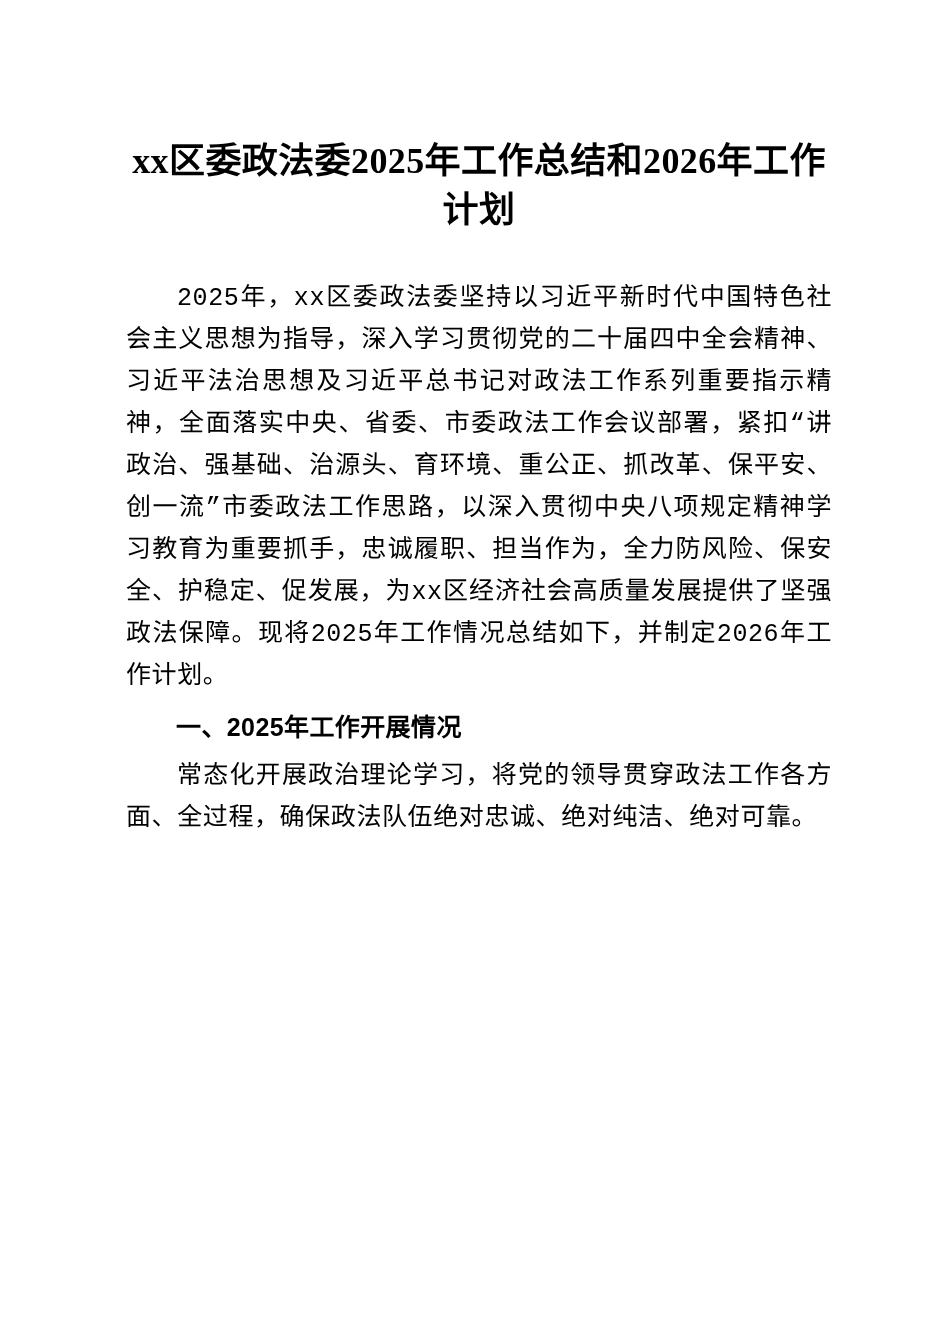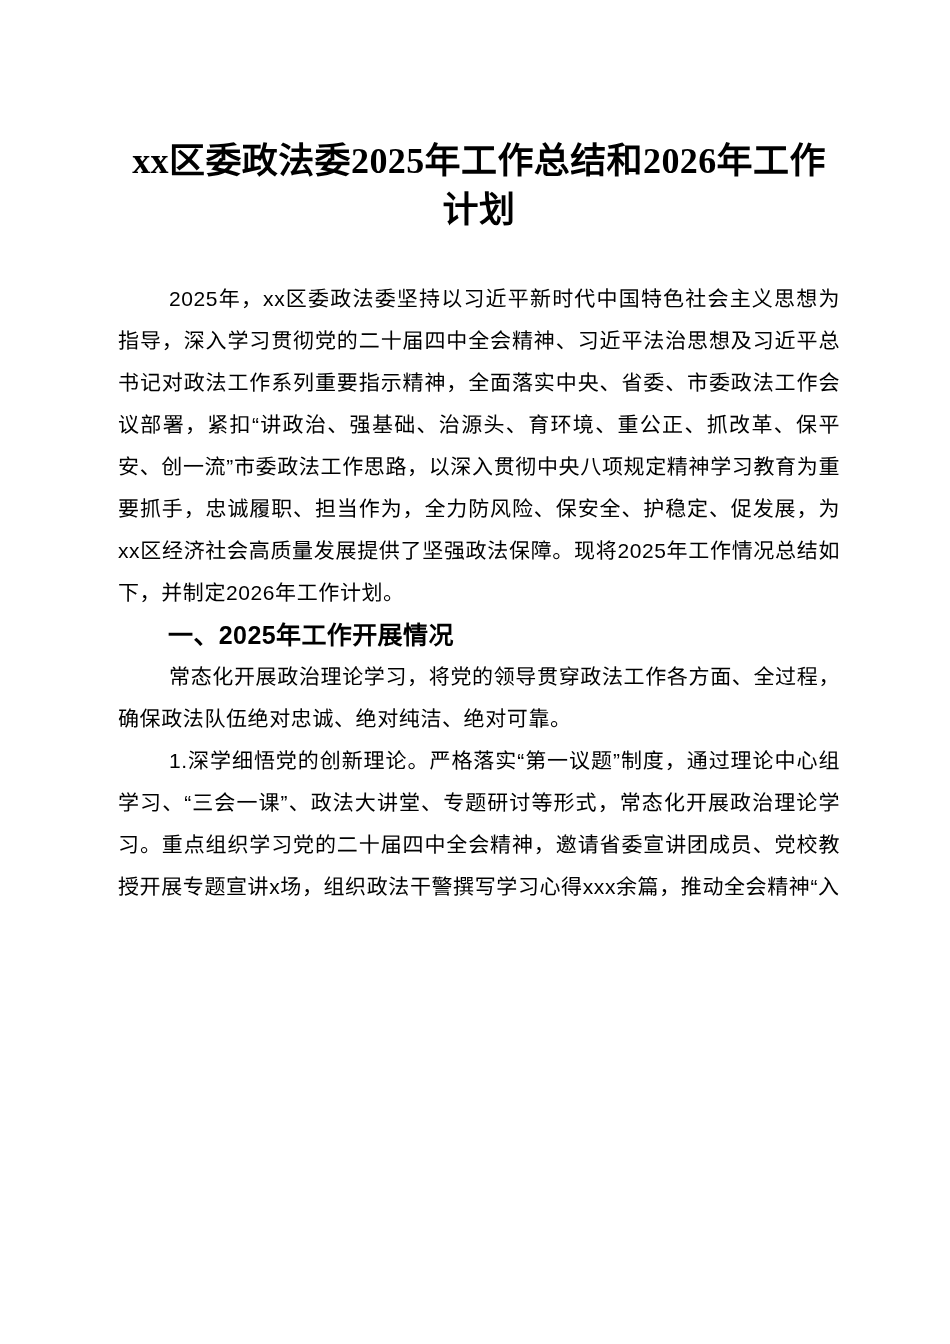--- a/index.html
+++ b/index.html
@@ -48,35 +48,35 @@
     text-rendering: optimizeLegibility;
   }
 
   
   .blocks {
     margin-top: 43px;
   }
 
   
   p.para {
-    margin: 0;
+    margin: 8px;
     padding: 0;
-    font-family: Liberation Sans, sans-serif;
-    font-size: 21px;
+    font-family: Liberation Mono, monospace;
+    font-size: 25px;
     line-height: 42px;
     text-align: justify;
     text-justify: inter-ideograph;
     text-indent: 51px;
     letter-spacing: 0.6px;
     color: #000000;
   }
 
   
   p.h1-cn {
-    margin: 0;
+    margin: 8px;
     padding: 0;
     font-family: "Liberation Sans", "DejaVu Sans", sans-serif;
     font-weight: bold;
     font-size: 25px;
     line-height: 42px;
     text-indent: 50px;
     letter-spacing: 0.4px;
     color: #000000;
   }
 
@@ -117,17 +117,16 @@
 
     <div class="blocks">
 
       <p class="para">2025年，xx区委政法委坚持以习近平新时代中国特色社会主义思想为指导，深入学习贯彻党的二十届四中全会精神、习近平法治思想及习近平总书记对政法工作系列重要指示精神，全面落实中央、省委、市委政法工作会议部署，紧扣“讲政治、强基础、治源头、育环境、重公正、抓改革、保平安、创一流”市委政法工作思路，以深入贯彻中央八项规定精神学习教育为重要抓手，忠诚履职、担当作为，全力防风险、保安全、护稳定、促发展，为xx区经济社会高质量发展提供了坚强政法保障。现将2025年工作情况总结如下，并制定2026年工作计划。</p>
 
       <p class="h1-cn gap-before-h1">一、2025年工作开展情况</p>
 
 
       <p class="para">常态化开展政治理论学习，将党的领导贯穿政法工作各方面、全过程，确保政法队伍绝对忠诚、绝对纯洁、绝对可靠。</p>
 
-      <p class="para">1.深学细悟党的创新理论。严格落实“第一议题”制度，通过理论中心组学习、“三会一课”、政法大讲堂、专题研讨等形式，常态化开展政治理论学习。重点组织学习党的二十届四中全会精神，邀请省委宣讲团成员、党校教授开展专题宣讲x场，组织政法干警撰写学习心得xxx余篇，推动全会精神“入</p>
 
     </div>
   </div>
 </div>
 
 </body></html>

